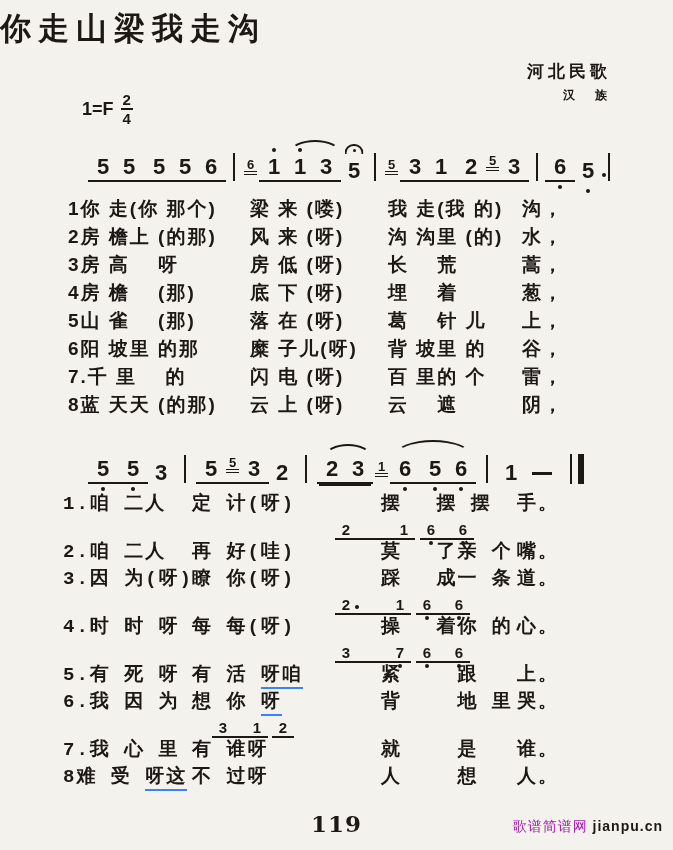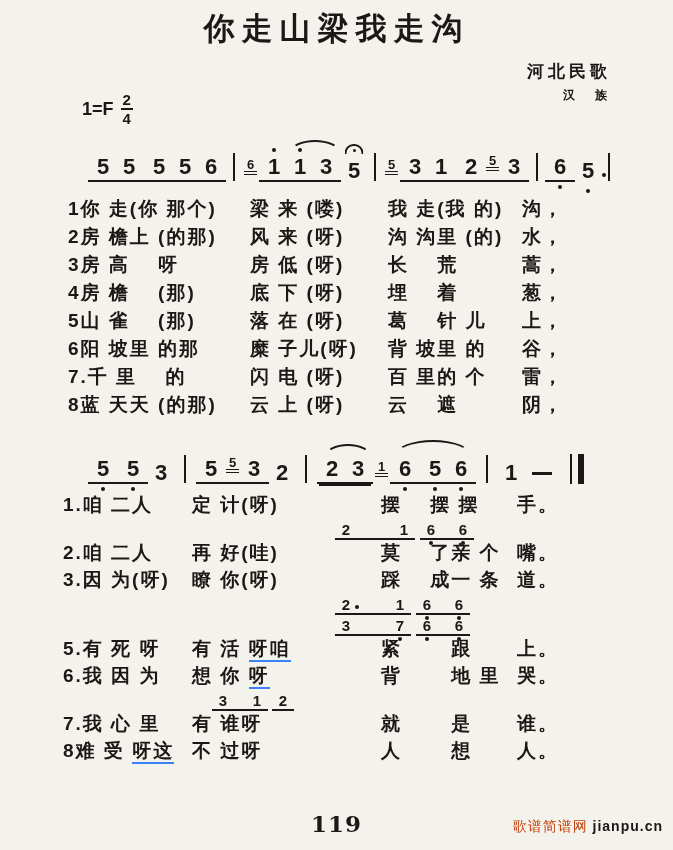--- a/index.html
+++ b/index.html
@@ -5,21 +5,21 @@
   html,body{margin:0;padding:0;}
   body{
     width:673px;height:850px;position:relative;overflow:hidden;
     background:#f4f2ec;
     font-family:"Liberation Sans","DejaVu Sans",sans-serif;
     color:#1b1815;
   }
   .abs{position:absolute;}
   
   .title{
-    left:0;right:0;top:8px;text-align:center;
+    left:0;right:0;top:8px;text-align:left;
     font-family:"DejaVu Serif","Liberation Serif",serif;
     font-size:31px;font-weight:bold;letter-spacing:7px;
   }
   .origin{right:62px;top:60px;font-size:17px;font-weight:bold;letter-spacing:4px;}
   .ethnic{right:62px;top:87px;font-size:12px;font-weight:bold;letter-spacing:4px;}
   .keysig{left:82px;top:92px;font-size:18px;font-weight:bold;display:flex;align-items:center;}
   .keysig .frac{display:inline-block;margin-left:7px;text-align:center;font-size:15px;line-height:1;}
   .keysig .frac .num{display:block;border-bottom:2px solid #1b1815;padding:0 2px 1px;}
   .keysig .frac .den{display:block;padding-top:1px;}
 
@@ -42,36 +42,36 @@
   .ferm{position:absolute;top:-16px;left:50%;transform:translateX(-50%);width:15px;height:8px;
         border:2px solid #1b1815;border-bottom:none;border-radius:9px 9px 0 0;}
   .ferm::after{content:'';position:absolute;left:50%;top:3px;transform:translateX(-50%);
         width:3px;height:3px;border-radius:50%;background:#1b1815;}
   .slur{position:absolute;border-top:2px solid #1b1815;border-left:2px solid transparent;border-right:2px solid transparent;
         border-radius:50% 50% 0 0 / 100% 100% 0 0;height:10px;}
 
   
   .lyrics{left:0;width:673px;font-size:19px;letter-spacing:2px;font-weight:600;}
   .vrow{position:relative;height:28px;line-height:26px;white-space:nowrap;}
-  .blk2 .vrow{height:27px;line-height:25px;}
+  .blk2 .vrow{height:27px;line-height:25px;font-family:Liberation Mono, monospace;}
   .lc{position:absolute;}
   .blk1 .c1{left:68px;}  .blk1 .c2{left:250px;} .blk1 .c3{left:388px;} .blk1 .c4{left:522px;}
   .blk2 .c1{left:63px;}  .blk2 .c2{left:192px;} .blk2 .c3{left:337px;margin-left:44px;} .blk2 .c4{left:517px;}
   .u{border-bottom:2px solid #3b82f6;padding-bottom:1px;}
   .nrow{position:relative;height:21px;display:flex;align-items:flex-end;font-size:15px;font-weight:bold;letter-spacing:0;}
   .nrow .note{width:16px;margin:0 1px;}
   .nrow .beam{border-bottom-width:2px;padding-bottom:1px;}
   .nrow .dot.lo{bottom:-8px;}
   .nrow .dot.aug{right:-5px;bottom:3px;}
 
   
   .pageno{left:0;width:673px;top:810px;text-align:center;
           font-family:"DejaVu Serif","Liberation Serif",serif;font-size:23px;font-weight:bold;letter-spacing:1px;}
   .wm{right:10px;top:818px;font-size:14px;letter-spacing:1px;}
-  .wm .site{color:#c2410c;text-align:center;}
+  .wm .site{color:#a21caf;text-align:center;}
   .wm .url{font-weight:bold;}
 </style>
 </head>
 <body>
 
 <div class="abs title">你走山梁我走沟</div>
 <div class="abs origin">河北民歌</div>
 <div class="abs ethnic">汉　族</div>
 <div class="abs keysig">
   <span>1=F</span>
@@ -244,20 +244,26 @@
         <span class="sp" style="width: 36px;"></span>
         <span class="note"><span class="dg">1</span></span>
       </span>
       <span class="sp" style="width: 5px;"></span>
       <span class="beam">
         <span class="note"><span class="dg">6</span><i class="dot lo"></i></span>
         <span class="sp" style="width: 14px;"></span>
         <span class="note"><span class="dg">6</span><i class="dot lo"></i></span>
       </span>
     </div>
+    <div class="vrow">
+      <span class="lc c1"><span>4.时 时 呀</span></span>
+      <span class="lc c2"><span>每 每(呀)</span></span>
+      <span class="lc c3"><span>操　 着你 的</span></span>
+      <span class="lc c4"><span>心。</span></span>
+    </div>
     <div class="nrow" style="margin-left: 335px;">
       <span class="beam">
         <span class="note"><span class="dg">3</span></span>
         <span class="sp" style="width: 36px;"></span>
         <span class="note"><span class="dg">7</span><i class="dot lo"></i></span>
       </span>
       <span class="sp" style="width: 5px;"></span>
       <span class="beam">
         <span class="note"><span class="dg">6</span><i class="dot lo"></i></span>
         <span class="sp" style="width: 14px;"></span>

